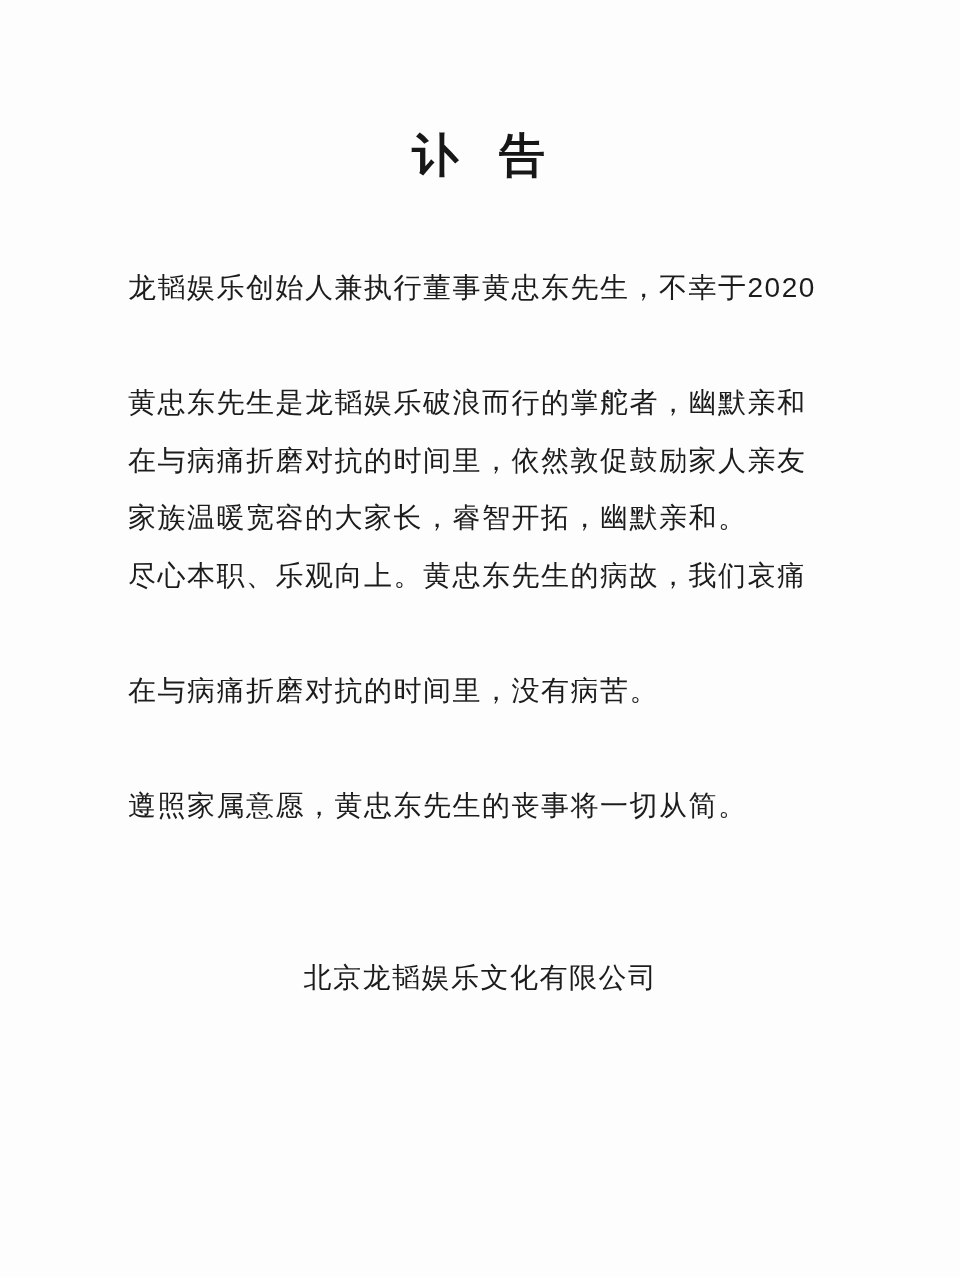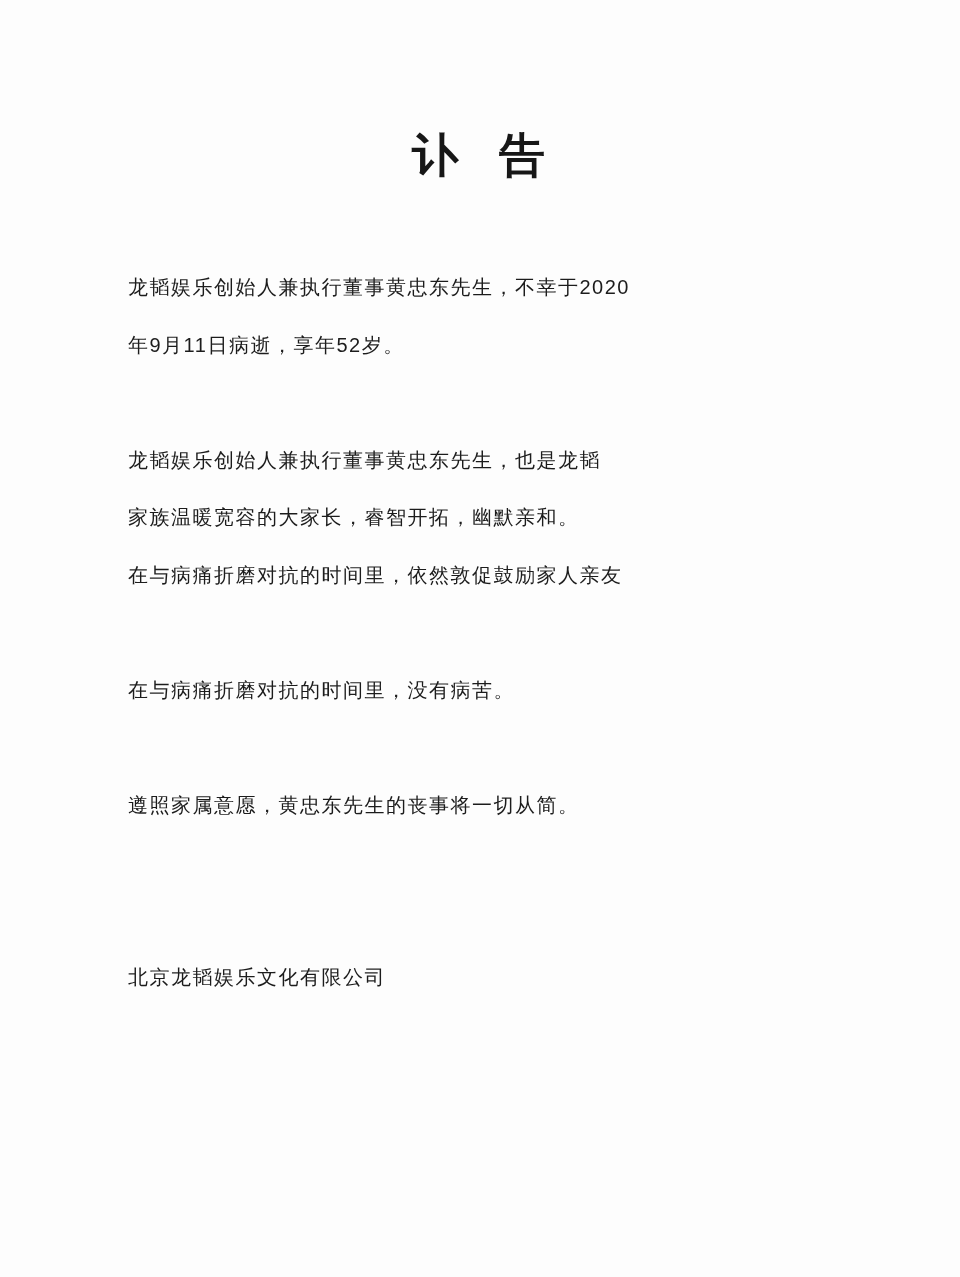--- a/index.html
+++ b/index.html
@@ -25,57 +25,57 @@
     font-size: 46px;
     font-weight: 700;
     line-height: 54px;
     letter-spacing: 3px;
     word-spacing: 22px;
     color: #171717;
   }
   .content {
     margin-top: 77px;
     padding: 0 127px 0 128px;
-    font-size: 20px;
+    font-size: 28px;
     line-height: 57.5px;
     letter-spacing: 1.5px;
     text-align: left;
   }
   .line {
     height: 57.5px;
     white-space: nowrap;
   }
   .spacer {
     height: 57.5px;
   }
   .sig-line {
     height: 57.5px;
-    text-align: left;
+    text-align: center;
     white-space: nowrap;
   }
 </style>
 </head>
 <body>
 
 <div class="page">
 
   <div class="header">
     <div class="title">讣 告</div>
   </div>
 
   <div class="content">
 
     <div class="line">龙韬娱乐创始人兼执行董事黄忠东先生，不幸于2020</div>
-    <div class="line">年9月11日病逝，享年52岁。</div>
 
     <div class="spacer"></div>
 
-    <div class="line">龙韬娱乐创始人兼执行董事黄忠东先生，也是龙韬</div>
+    <div class="line">黄忠东先生是龙韬娱乐破浪而行的掌舵者，幽默亲和</div>
+    <div class="line">在与病痛折磨对抗的时间里，依然敦促鼓励家人亲友</div>
     <div class="line">家族温暖宽容的大家长，睿智开拓，幽默亲和。</div>
-    <div class="line">在与病痛折磨对抗的时间里，依然敦促鼓励家人亲友</div>
+    <div class="line">尽心本职、乐观向上。黄忠东先生的病故，我们哀痛</div>
 
     <div class="spacer"></div>
 
     <div class="line">在与病痛折磨对抗的时间里，没有病苦。</div>
 
     <div class="spacer"></div>
 
     <div class="line">遵照家属意愿，黄忠东先生的丧事将一切从简。</div>
 
     <div class="spacer"></div>

